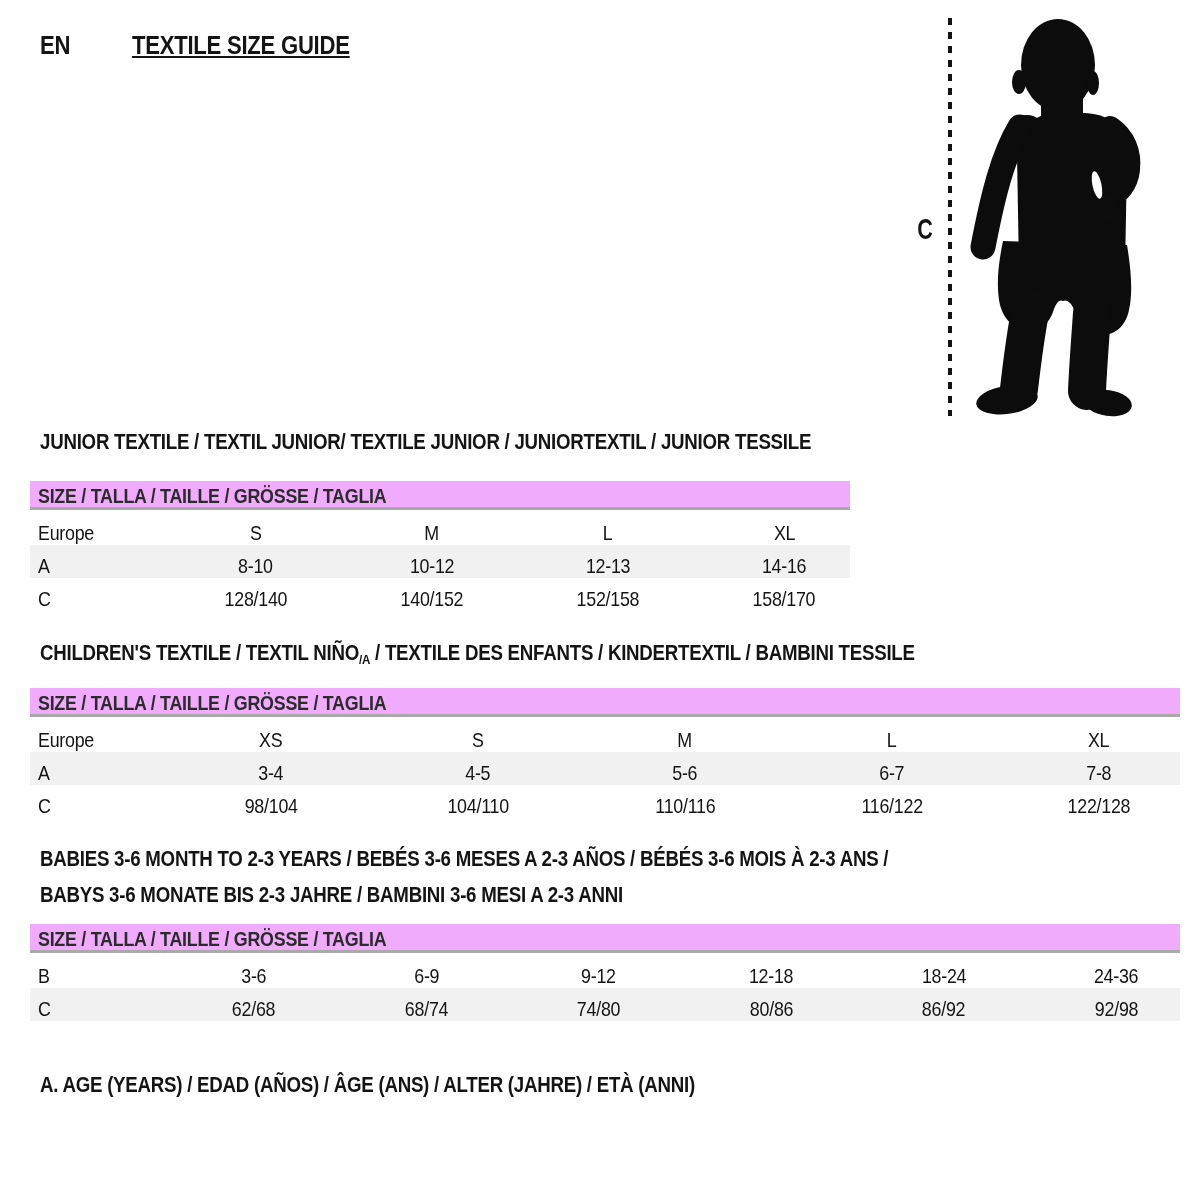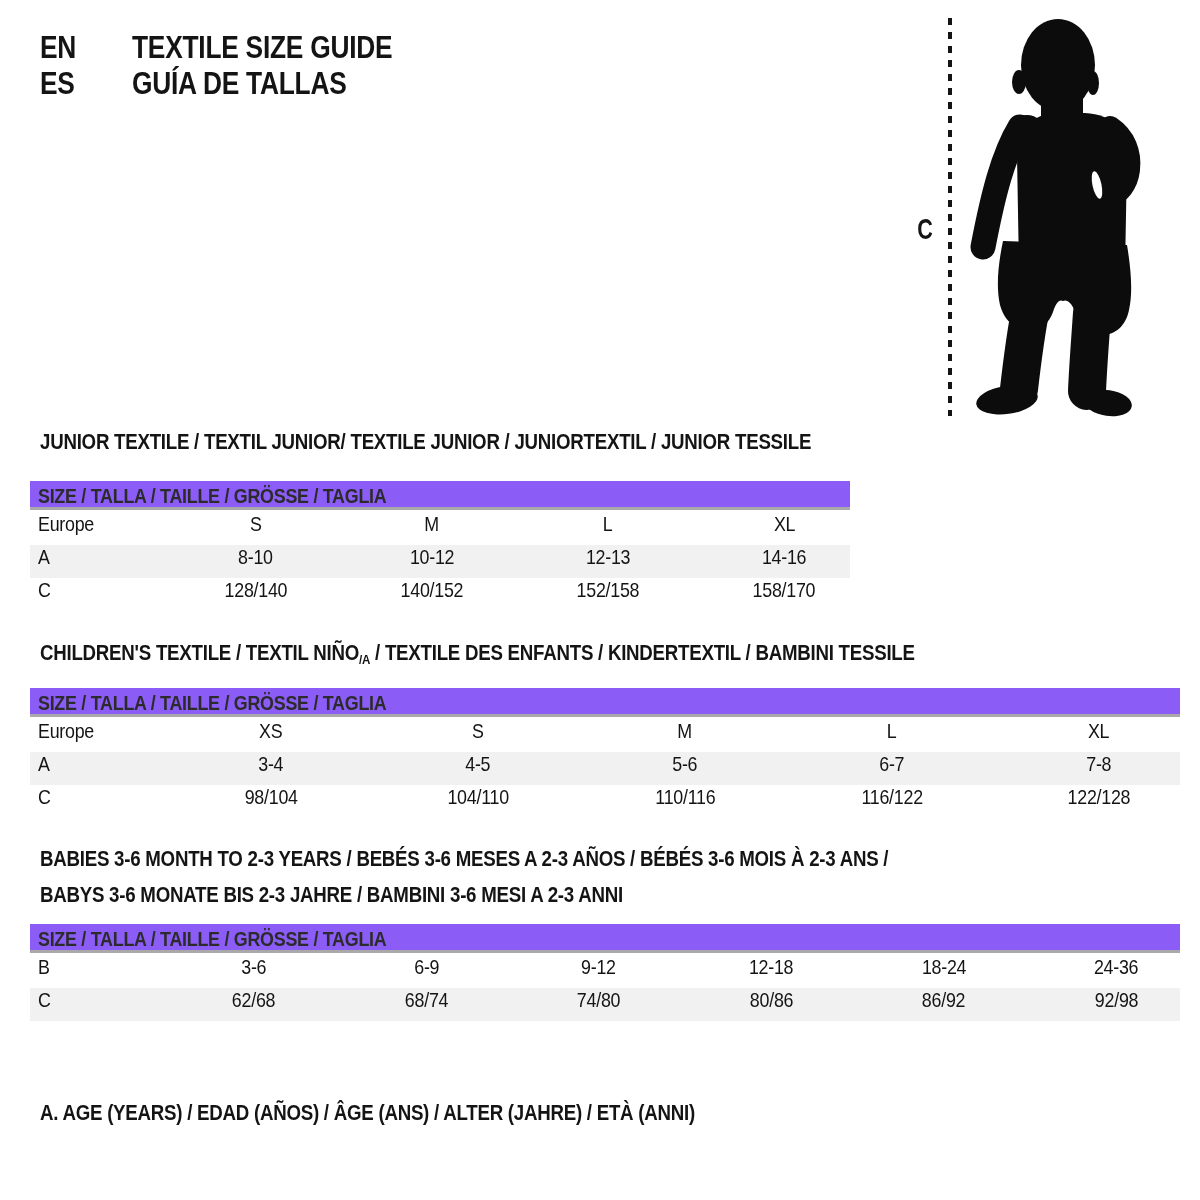--- a/index.html
+++ b/index.html
@@ -6,62 +6,58 @@
   .page{
     position:relative;width:1200px;height:1200px;background:#ffffff;
     font-family:"Liberation Sans","DejaVu Sans",sans-serif;color:#141414;
     overflow:hidden;
   }
   .cnd{display:inline-block;transform:scaleX(0.85);transform-origin:0 50%;white-space:nowrap;letter-spacing:-0.3px;}
   .cndc{transform-origin:50% 50%;}
 
   
   .lang-block{position:absolute;left:40px;top:30px;}
-  .lang-row{display:flex;height:36px;align-items:center;font-size:31px;font-weight:bold;}
+  .lang-row{display:flex;height:36px;font-size:26px;font-weight:bold;text-decoration:underline;}
   .lang-code{width:92px;flex:0 0 auto;}
   
   .figure-svg{position:absolute;left:930px;top:14px;width:215px;height:405px;}
   .figure-c-label{position:absolute;left:912px;top:212px;width:26px;text-align:center;
     font-size:30px;font-weight:bold;transform:scaleX(0.72);transform-origin:50% 50%;}
 
   
   .sec-title{position:absolute;left:40px;margin:0;font-size:22px;font-weight:bold;line-height:26px;}
   .title-sub{font-size:0.62em;vertical-align:-0.28em;}
 
   
   .stable{position:absolute;left:30px;}
   .t1{top:481px;width:820px;}
   .t2{top:688px;width:1150px;}
   .t3{top:924px;width:1150px;}
-  .size-bar{height:29px;background:#8b5cf6;box-shadow:inset 0 -3px 0 #a9a9a9;
+  .size-bar{height:29px;background:#f0abfc;box-shadow:inset 0 -3px 0 #a9a9a9;
     display:flex;align-items:center;padding-left:8px;box-sizing:border-box;}
   .size-bar .cnd{font-size:21px;font-weight:bold;color:#2b2b2b;}
-  .trow{display:flex;height:33px;align-items:flex-start;font-size:21px;gap:45px;}
+  .trow{display:flex;height:33px;align-items:flex-end;font-size:21px;gap:45px;}
   .trow.first{margin-top:2px;}
   .row-alt{background:#f1f1f1;}
   .cell-label{width:115px;flex:0 0 auto;padding-left:8px;box-sizing:border-box;}
   .cell{flex:1;text-align:center;}
 
   
-  .legend{position:absolute;left:40px;top:1094px;}
+  .legend{position:absolute;left:40px;top:1066px;}
   .legend-line{height:37px;display:flex;align-items:center;font-size:22px;font-weight:bold;}
 </style>
 </head>
 <body>
 
 <div class="page">
 
   <header class="lang-block">
     <div class="lang-row">
       <span class="lang-code"><span class="cnd">EN</span></span>
       <span class="cnd">TEXTILE SIZE GUIDE</span>
-    </div>
-    <div class="lang-row">
-      <span class="lang-code"><span class="cnd">ES</span></span>
-      <span class="cnd">GUÍA DE TALLAS</span>
     </div>
   </header>
 
   <div class="figure-c-label">C</div>
 
   <svg class="figure-svg" viewBox="0 0 215 405" xmlns="http://www.w3.org/2000/svg">
     <line x1="20" y1="4" x2="20" y2="402" stroke="#141414" stroke-width="4" stroke-dasharray="7 7"></line>
     <g transform="translate(35,1)" fill="#0c0c0c" stroke="none">
 
       <ellipse cx="93" cy="50" rx="37" ry="46"></ellipse>

